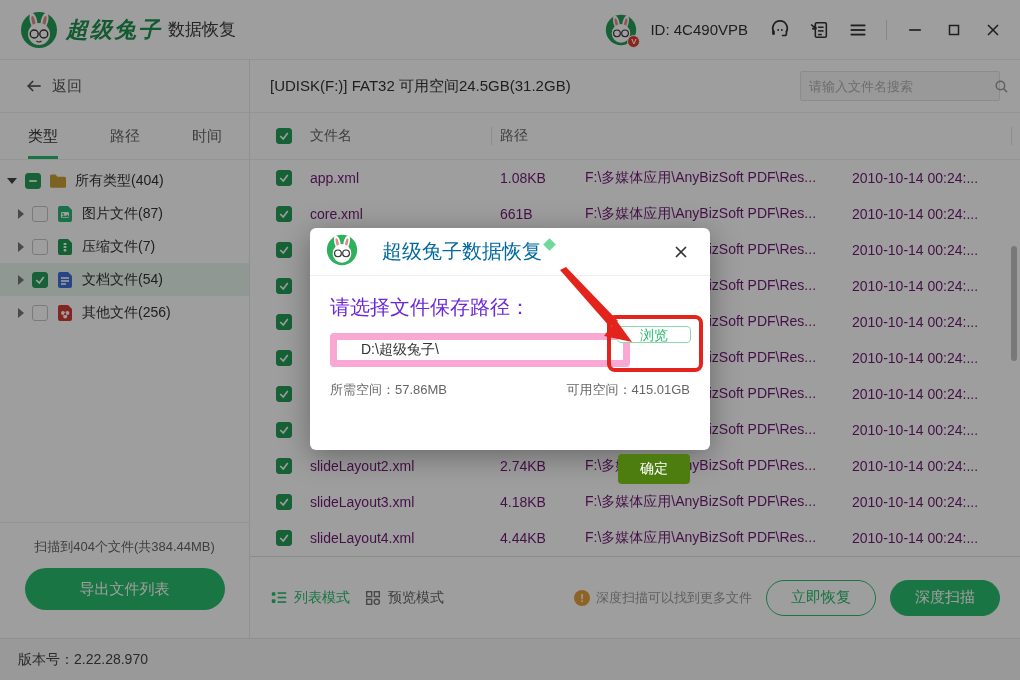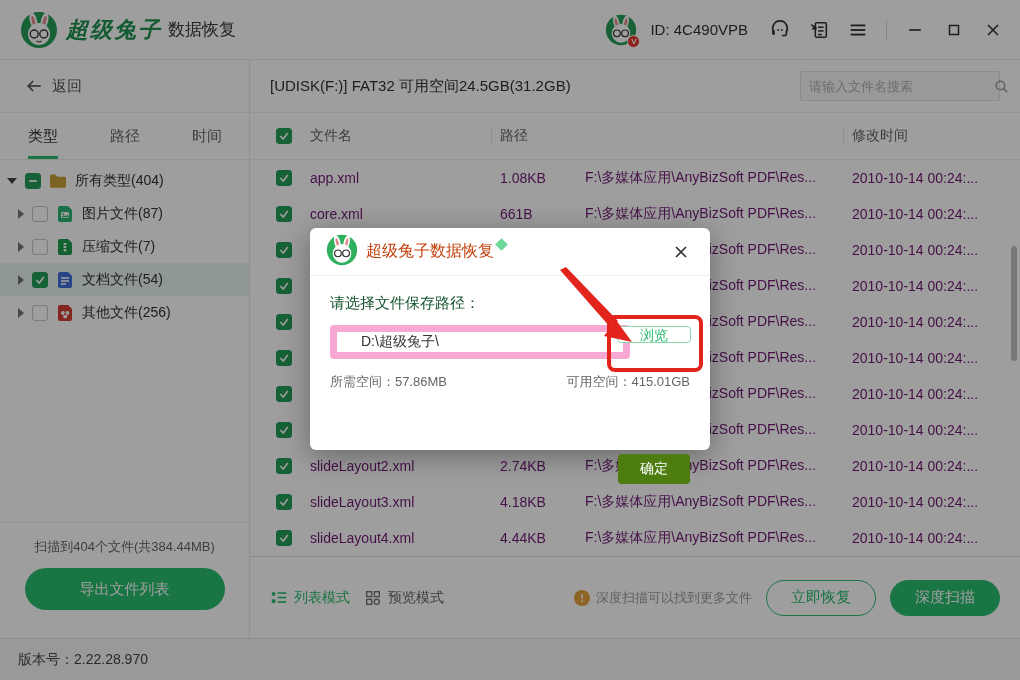--- a/index.html
+++ b/index.html
@@ -69,25 +69,25 @@
   .pill { height:36px; border-radius:18px; font-size:15px; cursor:pointer; padding:0 24px; font-family:inherit; }
   .pill.fill { background:#2abd6e; border:1px solid #2abd6e; color:#fff; }
   .pill.line { background:transparent; border:1px solid #2abd6e; color:#2abd6e; }
 
   .statusbar { height:42px; background:#f7f7f7; border-top:1px solid #e5e5e5; display:flex; align-items:center; padding-left:18px; font-size:14px; color:#444; }
 
   
   .overlay { position:absolute; inset:0; background:rgba(0,0,0,0.38); z-index:50; }
   .modal { position:absolute; left:310px; top:228px; width:400px; height:222px; background:#fff; border-radius:6px; box-shadow:0 6px 30px rgba(0,0,0,.35); z-index:60; }
   .modal-head { height:48px; display:flex; align-items:center; padding:0 16px; border-bottom:1px solid #eee; }
-  .modal-title { margin-left:8px; font-size:16px; color:#c2410c; }
+  .modal-title { margin-left:24px; font-size:20px; color:#0369a1; }
   .diamond { width:9px; height:9px; background:#6fd89a; transform:rotate(45deg); margin:-14px 0 0 3px; }
   .modal-close { margin-left:auto; width:26px; height:26px; display:flex; align-items:center; justify-content:center; cursor:pointer; }
   .modal-body { padding:18px 20px 0 20px; position:relative; }
-  .path-label { font-size:15px; color:#14532d; }
+  .path-label { font-size:20px; color:#6d28d9; }
   .path-input { margin-top:12px; width:300px; height:34px; border:7px solid #f9a8d4; border-radius:4px; padding:0 24px; font-size:14px; color:#333; outline:none; font-family:inherit; }
   .browse-btn { position:absolute; left:307px; top:50px; width:74px; height:17px; background:#fff; border:1px solid #8fd8ae; border-radius:4px; color:#2abd6e; font-size:14px; cursor:pointer; font-family:inherit; }
   .space-row { margin-top:14px; width:360px; display:flex; justify-content:space-between; font-size:13px; color:#666; }
   .confirm-btn { position:absolute; left:308px; top:178px; width:72px; height:30px; background:#4d7c0f; border:none; border-radius:4px; color:#fff; font-size:14px; cursor:pointer; font-family:inherit; }
   .annot { position:absolute; left:297px; top:39px; width:96px; height:57px; border:4px solid #e2241d; border-radius:8px; pointer-events:none; }
   .annot-arrow { position:absolute; left:230px; top:-18px; width:110px; height:110px; pointer-events:none; }
 </style>
 </head>
 <body>
 
@@ -284,21 +284,20 @@
       <div class="thead">
         <span class="col-cb th">
           <span class="cb on">
             <svg viewBox="0 0 16 16" width="12" height="12">
                 <polyline points="3 8 7 12 13 4" fill="none" stroke="#fff" stroke-width="2.2"></polyline>
               </svg>
           </span>
         </span>
         <span class="col-name th th-line">文件名</span>
         <span class="col-path th th-line">路径</span>
-        <span class="col-time th">修改时间</span>
       </div>
 
       <div class="rows">
           <div class="trow">
             <span class="col-cb">
               <span class="cb on">
                 <svg viewBox="0 0 16 16" width="12" height="12">
                   <polyline points="3 8 7 12 13 4" fill="none" stroke="#fff" stroke-width="2.2"></polyline>
                 </svg>
               </span>

